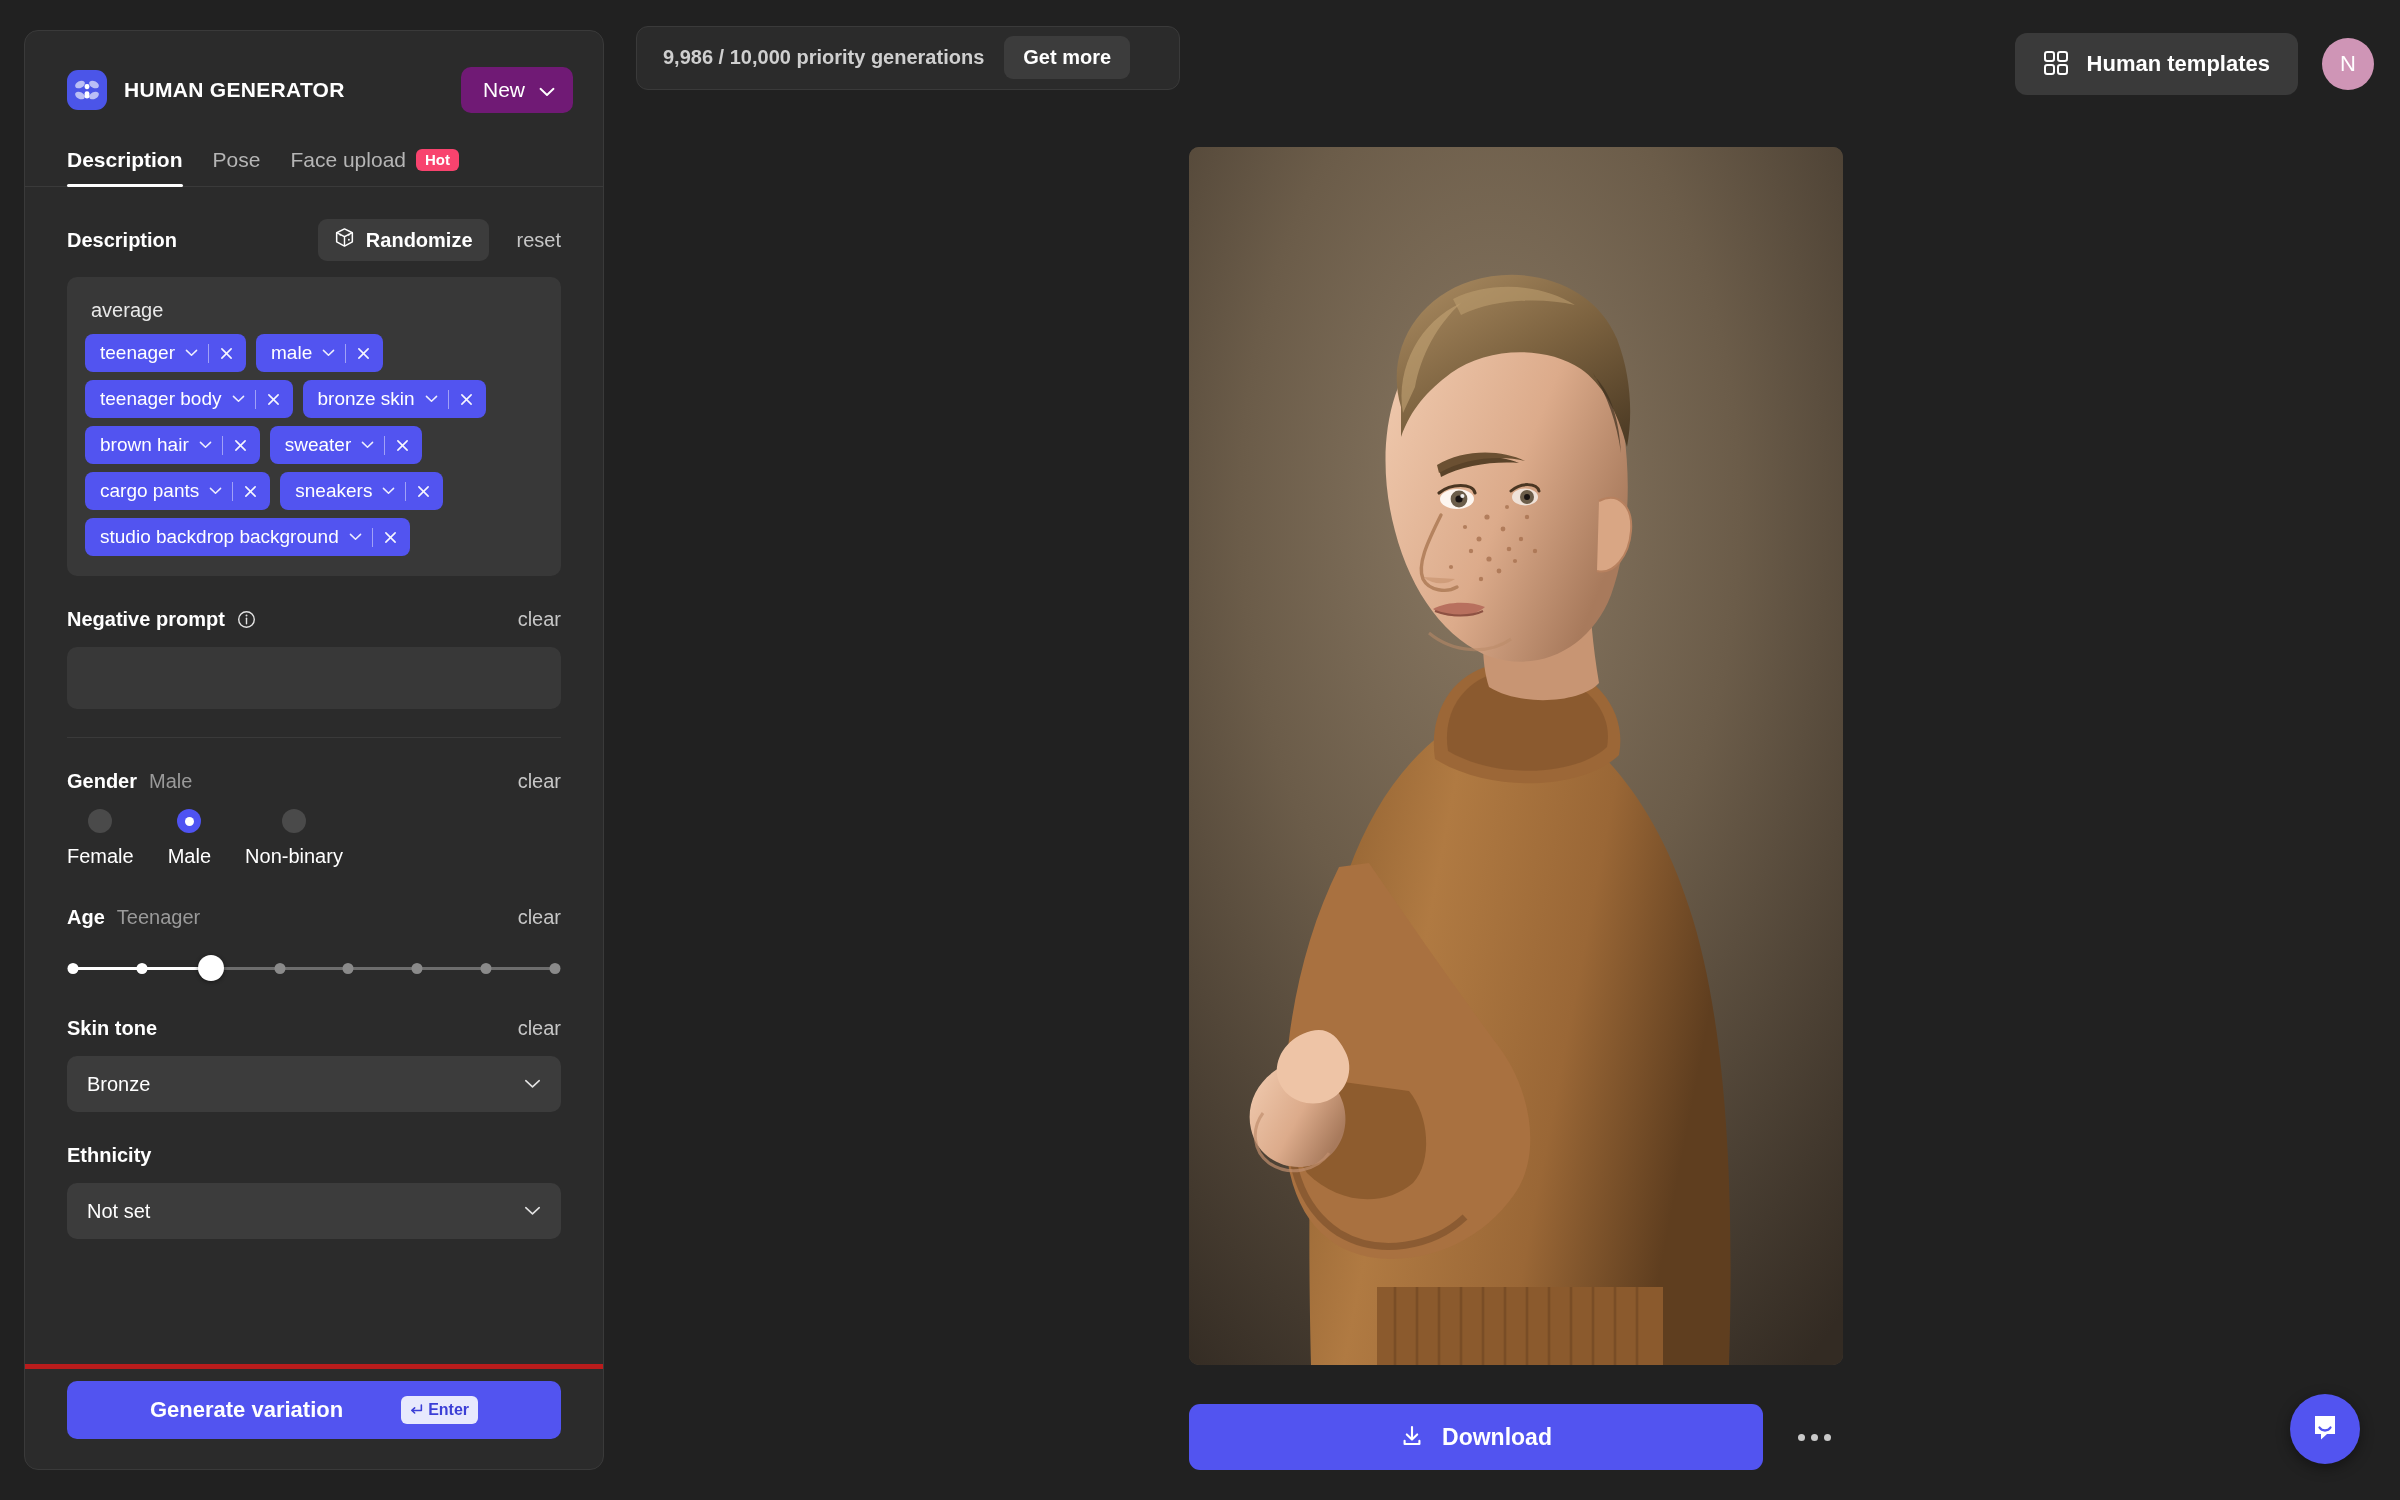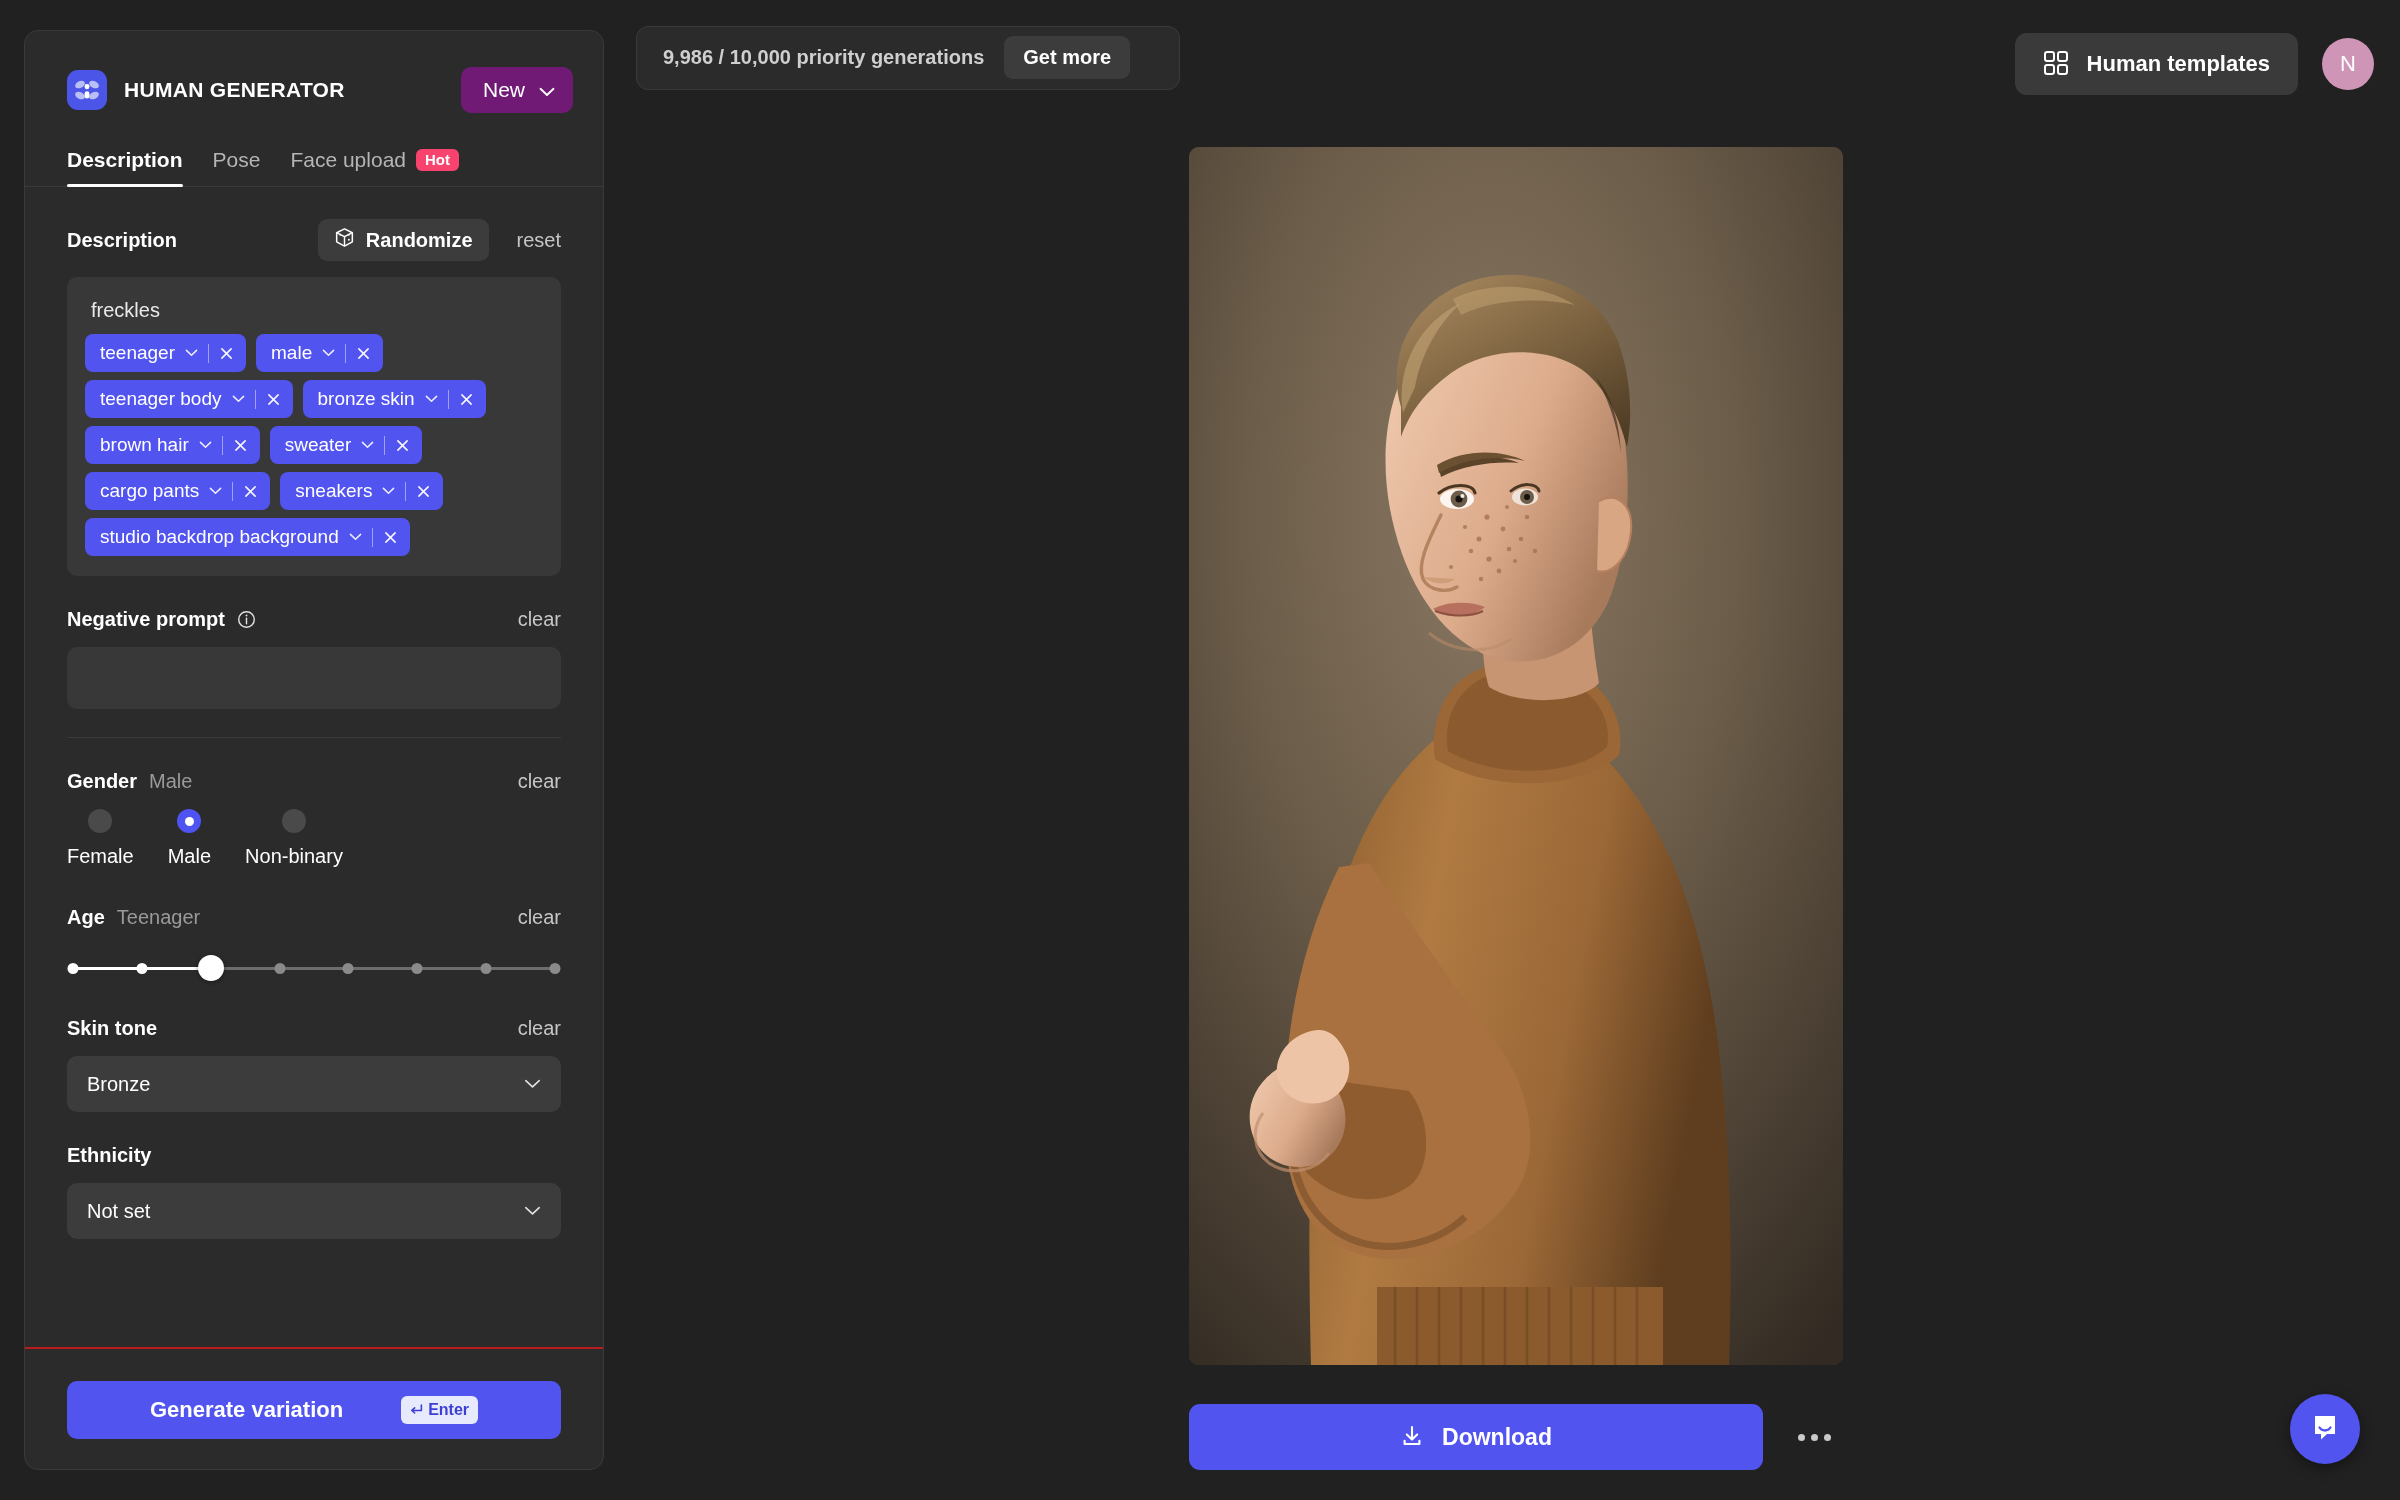--- a/index.html
+++ b/index.html
@@ -196,22 +196,22 @@
     background: #3c3c3c; border-radius: 10px;
     height: 56px; width: 100%;
     display: flex; align-items: center;
     padding: 0 20px;
     color: #fff; font-size: 20px;
     cursor: pointer;
   }
   .select .sel-caret { margin-left: auto; display: flex; opacity: .85; }
 
   .footer-bar {
-    border-top: 2px solid #b91c1c;
-    padding: 32px 42px 30px;
+    border-top: 5px solid #b91c1c;
+    padding: 12px 42px 30px;
   }
   .generate-btn {
     width: 100%; height: 58px;
     background: #5254f0; border-radius: 10px;
     display: flex; align-items: center; justify-content: center;
     gap: 14px; cursor: pointer; border: none; font-family: inherit;
   }
   .generate-label { color: #fff; font-size: 22px; font-weight: bold; }
   .kbd {
     background: #e7e9fd; color: #3b3fd6;
@@ -348,21 +348,21 @@
                 <circle cx="15.4" cy="8.2" r="1" fill="#ffffff"></circle>
                 <circle cx="15.6" cy="13.4" r="1" fill="#ffffff"></circle>
               </svg>
             </span>
             <span>Randomize</span>
           </button>
           <button class="link-btn" style="margin-left:16px;">reset</button>
         </div>
 
         <div class="prompt-box">
-          <div class="prompt-lead">freckles</div>
+          <div class="prompt-lead">average</div>
           <div class="chips">
             <span class="chip">
               <span class="chip-label">teenager</span>
               <span class="chip-caret">
                   <svg width="13" height="8" viewBox="0 0 14 9">
                     <path d="M1.3 1.5 L7 7 L12.7 1.5" stroke="#fff" stroke-width="1.7" fill="none" stroke-linecap="round" stroke-linejoin="round"></path>
                   </svg>
                 </span>
               <span class="chip-sep"></span>
               <span class="chip-x">

